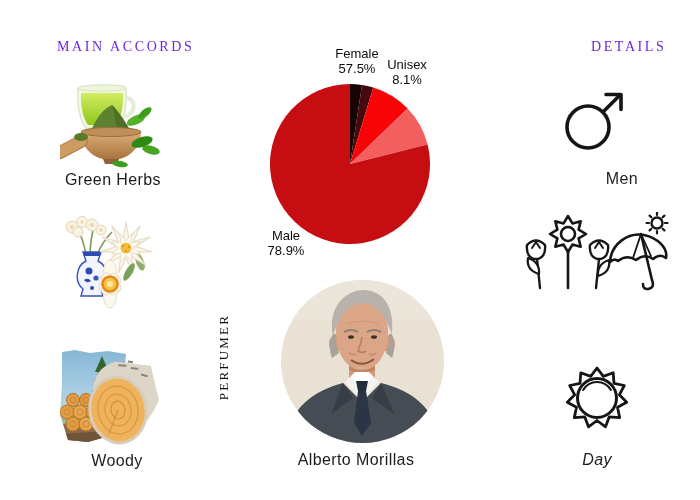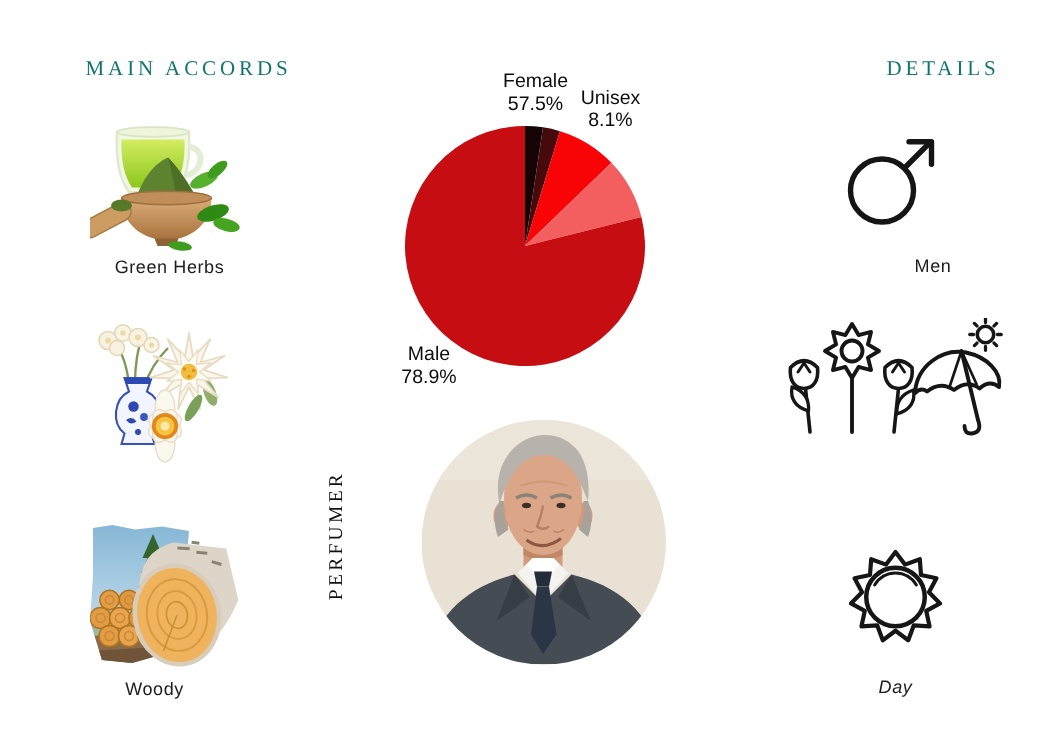--- a/index.html
+++ b/index.html
@@ -1,20 +1,20 @@
 <!DOCTYPE html>
 <html><head>
 <meta charset="utf-8">
 <style>
   html,body{margin:0;padding:0;background:#fff;}
   .canvas{position:relative;width:700px;height:500px;background:#ffffff;overflow:hidden;
           font-family:"Liberation Sans", sans-serif;color:#161616;}
   .sec-header{position:absolute;font-family:"Liberation Serif", serif;font-weight:400;
-              font-size:14px;letter-spacing:2.6px;color:#0f766e;white-space:nowrap;}
-  .caption{position:absolute;font-size:12px;color:#1c1c1c;letter-spacing:.4px;
+              font-size:14px;letter-spacing:2.6px;color:#6d28d9;white-space:nowrap;}
+  .caption{position:absolute;font-size:16px;color:#1c1c1c;letter-spacing:.4px;
            white-space:nowrap;transform:translateX(-50%);}
   .pie-label{position:absolute;font-size:13px;line-height:15px;color:#0d0d0d;
              text-align:center;transform:translateX(-50%);}
   .vertical-label{position:absolute;left:174px;top:349px;width:100px;height:16px;
                   display:flex;align-items:center;justify-content:center;
                   font-family:"Liberation Serif", serif;font-size:13px;letter-spacing:2.2px;
                   color:#101010;transform:rotate(-90deg);}
   .abs{position:absolute;}
   .portrait{position:absolute;left:281px;top:280px;width:163px;height:163px;
             border-radius:50%;overflow:hidden;}
@@ -156,21 +156,21 @@
         <path d="M 30 38 Q 34 12 58 10 L 92 20 L 94 55 Q 80 78 58 86 Z" fill="#ddd6c8"></path>
         <path d="M 60 14 l 8 2 M 72 19 l 7 2 M 81 27 l 6 3 M 70 12 l 5 1.5" stroke="#8a8374" stroke-width="2"></path>
         <ellipse cx="52" cy="58" rx="28" ry="33" fill="#eeb35c" stroke="#d8cdbd" stroke-width="3"></ellipse>
         <ellipse cx="52" cy="58" rx="20" ry="24" fill="none" stroke="#d79a40" stroke-width="1.3"></ellipse>
         <ellipse cx="52" cy="58" rx="13" ry="16" fill="none" stroke="#d79a40" stroke-width="1.2"></ellipse>
         <ellipse cx="52" cy="58" rx="7" ry="9" fill="none" stroke="#cf9138" stroke-width="1.1"></ellipse>
         <path d="M 52 58 L 39 80" stroke="#c68f39" stroke-width="1"></path>
       </g>
     </svg>
   </div>
-  <div class="caption" style="left:103px;top:452px;text-align:center;">Woody</div>
+  <div class="caption" style="left:117px;top:452px;text-align:center;">Woody</div>
 
   <svg id="pie-svg" class="abs" style="left:270px;top:84px;" width="160" height="160" viewBox="0 0 160 160">
       <path d="M 80 80 L 80.00 0.00 A 80 80 0 0 1 92.02 0.91 Z" fill="#150305"></path>
       <path d="M 80 80 L 92.02 0.91 A 80 80 0 0 1 103.28 3.46 Z" fill="#470a0c"></path>
       <path d="M 80 80 L 103.28 3.46 A 80 80 0 0 1 137.62 24.51 Z" fill="#f90406"></path>
       <path d="M 80 80 L 137.62 24.51 A 80 80 0 0 1 157.61 60.59 Z" fill="#f25f5e"></path>
       <path d="M 80 80 L 157.61 60.59 A 80 80 0 1 1 80.00 0.00 Z" fill="#c50d12"></path>
     </svg>
 
   <div class="pie-label" style="left:357px;top:46px;">
@@ -218,20 +218,21 @@
       <path d="M 63 52 Q 70 48 77 52" stroke="#8c8378" stroke-width="2.2" fill="none"></path>
       <path d="M 86 52 Q 93 48 100 52" stroke="#8c8378" stroke-width="2.2" fill="none"></path>
       <ellipse cx="70" cy="57" rx="3" ry="1.8" fill="#3a3026"></ellipse>
       <ellipse cx="93" cy="57" rx="3" ry="1.8" fill="#3a3026"></ellipse>
       <path d="M 81 57 C 80 64 78 68 77 71 Q 81 74 85 71" stroke="#b5805f" stroke-width="1.6" fill="none"></path>
       <path d="M 70 80 Q 81 88 93 79" stroke="#8a5740" stroke-width="2" fill="none"></path>
       <path d="M 66 44 Q 81 38 97 44" stroke="#c79272" stroke-width="1.2" fill="none" opacity="0.7"></path>
       <path d="M 68 73 Q 72 76 75 74 M 95 73 Q 91 76 88 74" stroke="#bf8868" stroke-width="1.2" fill="none"></path>
     </svg>
   </div>
+  <div class="caption" style="left:356px;top:451px;">Alberto Morillas</div>
 
   <div class="sec-header" style="left:591px;top:39px;">DETAILS</div>
 
   <div class="abs" style="left:564px;top:88px;">
     <svg width="64" height="64" viewBox="0 0 64 64">
       <circle cx="24" cy="39" r="21" fill="none" stroke="#151515" stroke-width="3.6"></circle>
       <path d="M 39.5 23.5 L 55 8" stroke="#151515" stroke-width="3.6" stroke-linecap="round"></path>
       <path d="M 42 6.5 L 57 6.5 L 57 21.5" fill="none" stroke="#151515" stroke-width="3.6" stroke-linecap="round" stroke-linejoin="round"></path>
     </svg>
   </div>

